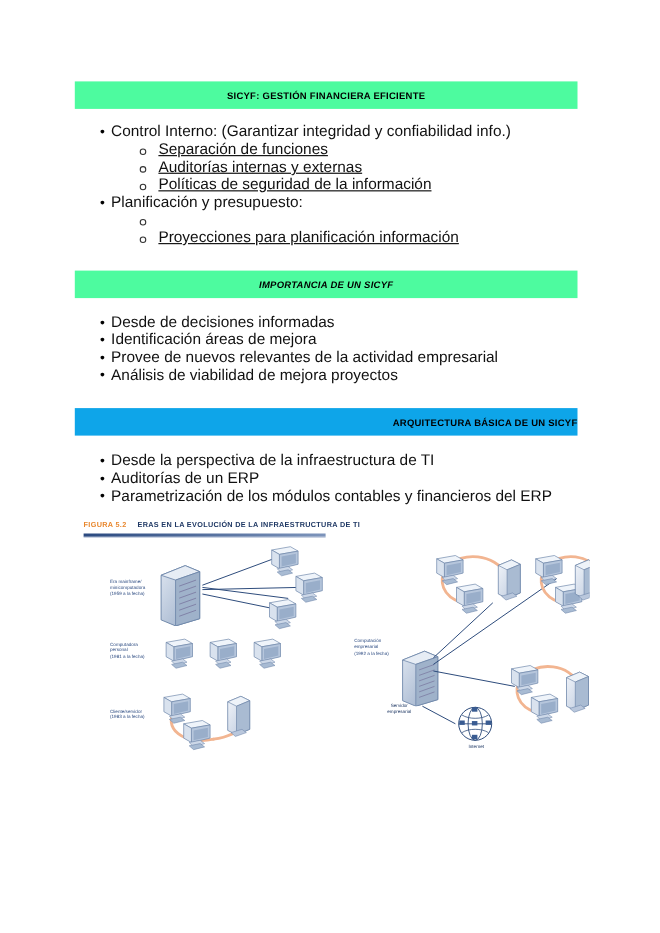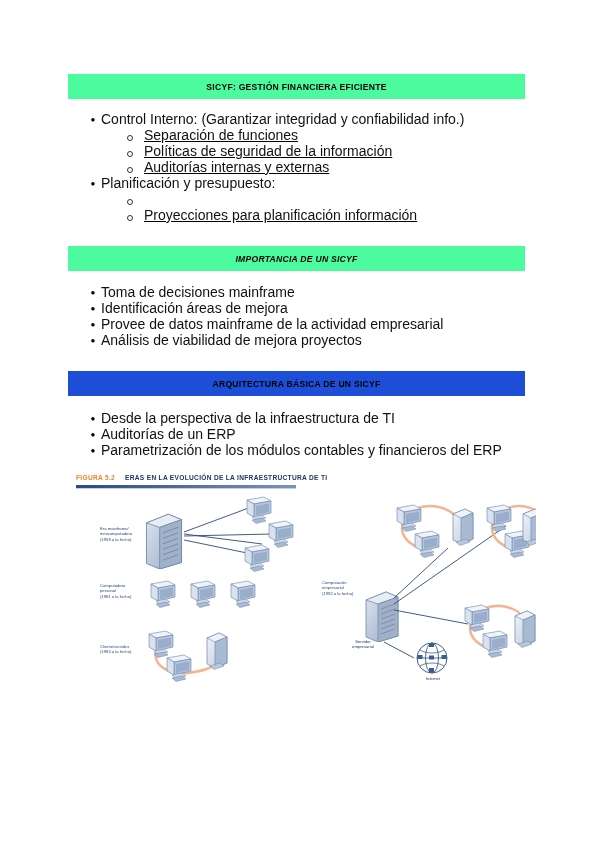--- a/index.html
+++ b/index.html
@@ -151,25 +151,25 @@
     <div class="li lvl1">
       <span class="mk">●</span>
       <span class="tx">Control Interno: (Garantizar integridad y confiabilidad info.)</span>
     </div>
     <div class="li lvl2">
       <span class="mk"><i class="hollow"></i></span>
       <span class="tx">Separación de funciones</span>
     </div>
     <div class="li lvl2">
       <span class="mk"><i class="hollow"></i></span>
+      <span class="tx">Auditorías internas y externas</span>
+    </div>
+    <div class="li lvl2">
+      <span class="mk"><i class="hollow"></i></span>
       <span class="tx">Políticas de seguridad de la información</span>
-    </div>
-    <div class="li lvl2">
-      <span class="mk"><i class="hollow"></i></span>
-      <span class="tx">Auditorías internas y externas</span>
     </div>
     <div class="li lvl1">
       <span class="mk">●</span>
       <span class="tx">Planificación y presupuesto:</span>
     </div>
     <div class="li lvl2">
       <span class="mk"><i class="hollow"></i></span>
     </div>
     <div class="li lvl2">
       <span class="mk"><i class="hollow"></i></span>
@@ -177,37 +177,37 @@
     </div>
   </div>
 
   <div class="bar" style="top: 246px; background: rgb(77, 251, 159); font-style: italic;">
     <span class="bar-text">IMPORTANCIA DE UN SICYF</span>
   </div>
 
   <div class="list" style="top:285px;">
     <div class="li lvl1">
       <span class="mk">●</span>
-      <span class="tx">Toma de decisiones mainframe</span>
+      <span class="tx">Desde de decisiones informadas</span>
     </div>
     <div class="li lvl1">
       <span class="mk">●</span>
       <span class="tx">Identificación áreas de mejora</span>
     </div>
     <div class="li lvl1">
       <span class="mk">●</span>
-      <span class="tx">Provee de datos mainframe de la actividad empresarial</span>
+      <span class="tx">Provee de nuevos relevantes de la actividad empresarial</span>
     </div>
     <div class="li lvl1">
       <span class="mk">●</span>
       <span class="tx">Análisis de viabilidad de mejora proyectos</span>
     </div>
   </div>
 
-  <div class="bar" style="top: 371px; background: #1d4ed8;">
+  <div class="bar" style="top: 371px; background: #0ea5e9; justify-content: flex-end;">
     <span class="bar-text">ARQUITECTURA BÁSICA DE UN SICYF</span>
   </div>
 
   <div class="list" style="top:411px;">
     <div class="li lvl1">
       <span class="mk">●</span>
       <span class="tx">Desde la perspectiva de la infraestructura de TI</span>
     </div>
     <div class="li lvl1">
       <span class="mk">●</span>

